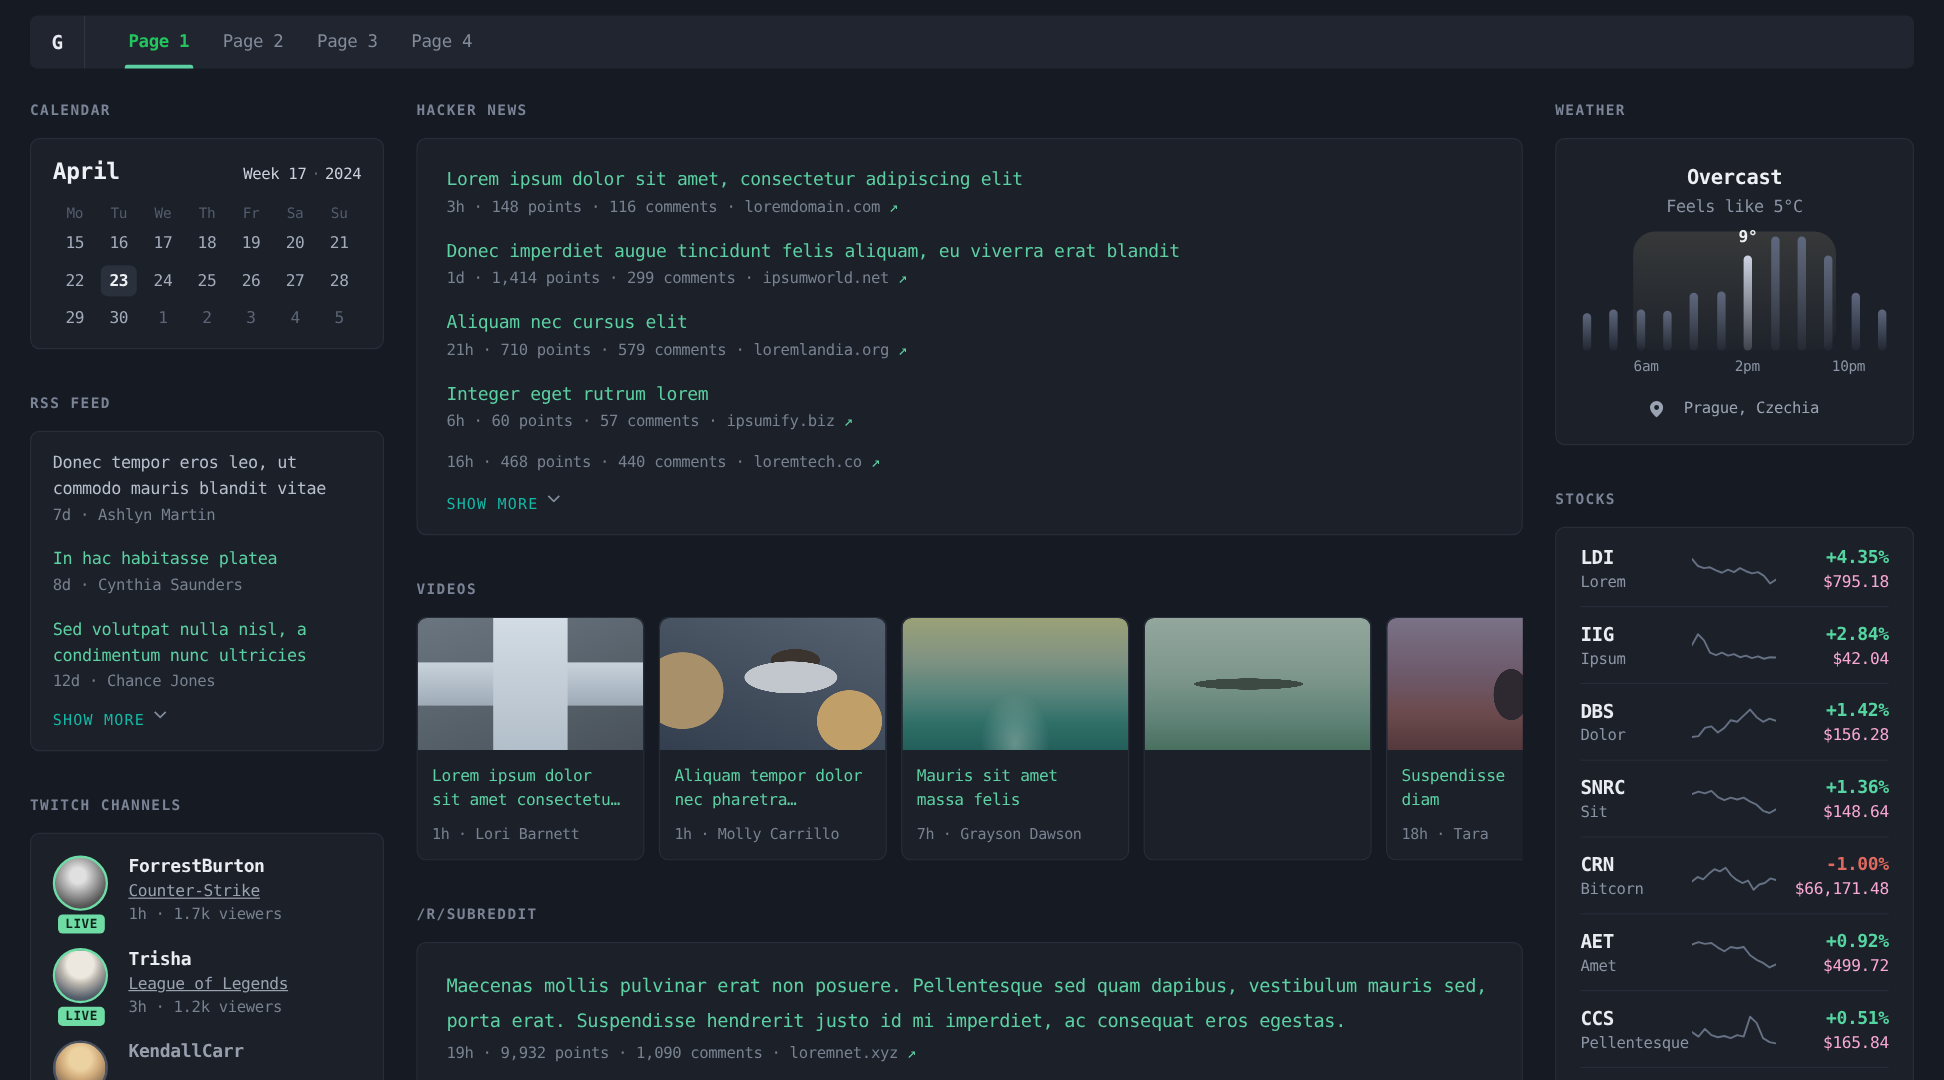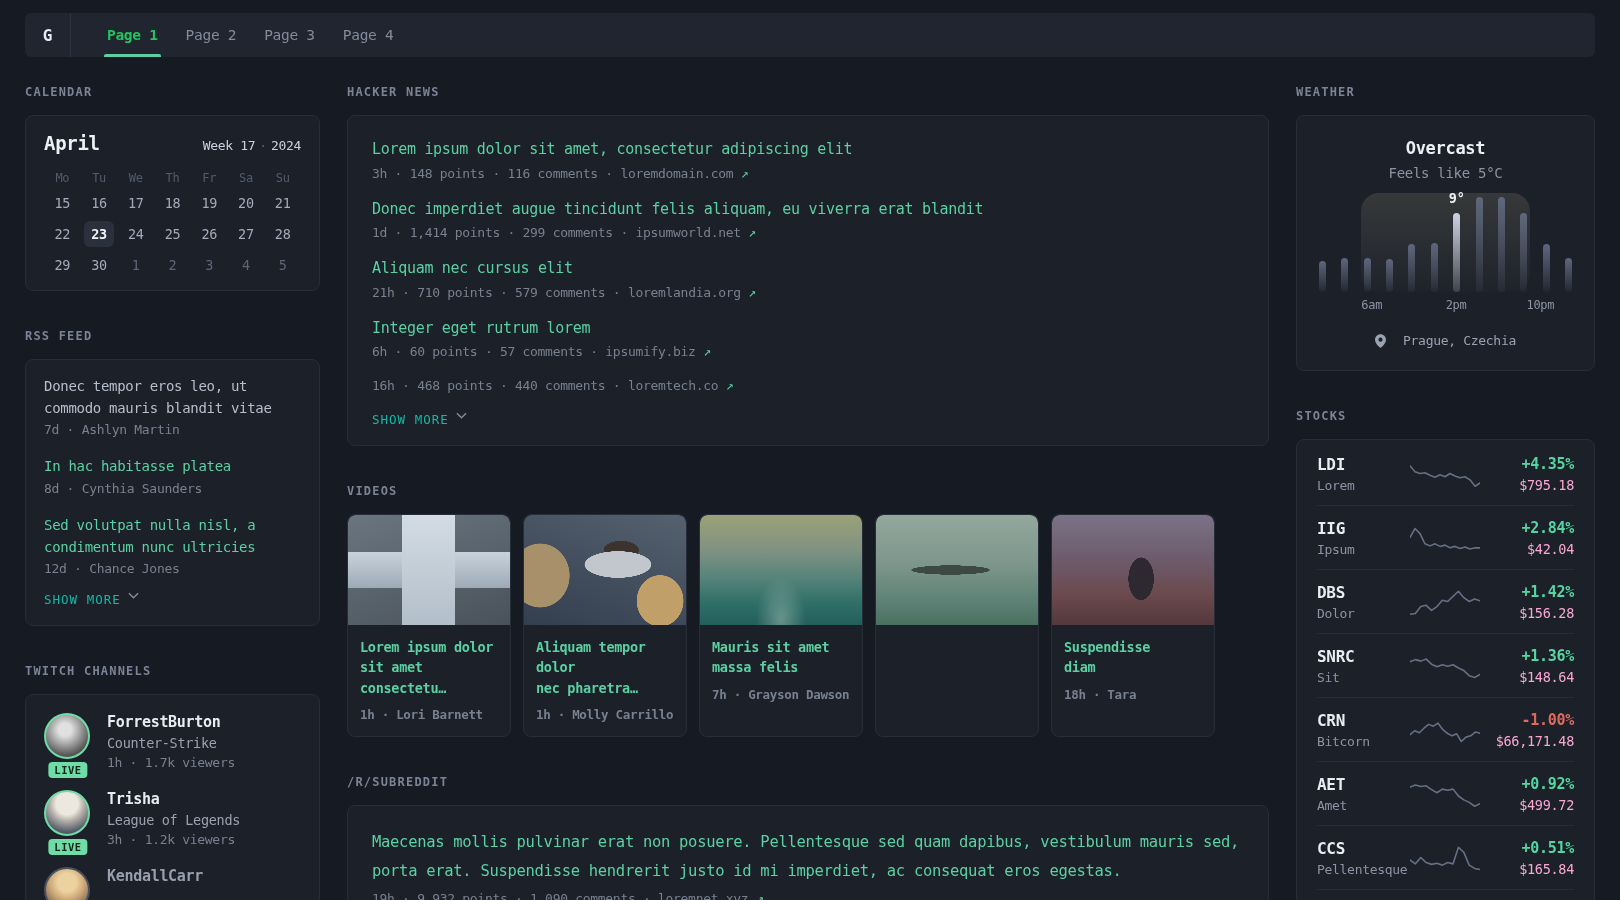--- a/index.html
+++ b/index.html
@@ -69,36 +69,36 @@
   .tw-row:not(.live) .tw-avatar { border-color:#4a5260; }
   .live-badge { position:absolute; left:50%; transform:translateX(-50%); bottom:-8px;
                 background:var(--live); color:#0f241a; font-size:10.5px; font-weight:bold;
                 padding:2px 6px; border-radius:4px; letter-spacing:0.5px; }
   .tw-row:not(.live) .live-badge { display:none; }
   .av-forrest { background:radial-gradient(circle at 45% 35%, #e0e0e0 0 18%, #a8a8a8 40%, #5a5a5a 70%, #2e2e2e 100%); }
   .av-trisha  { background:radial-gradient(circle at 50% 28%, #ece8e0 0 30%, #b9b4ac 45%, #56606c 75%, #333c48 100%); }
   .av-kendall { background:radial-gradient(circle at 50% 32%, #ecd2a0 0 26%, #cfa878 48%, #7d6a56 78%, #4a4038 100%); }
   .tw-name { font-size:15px; font-weight:bold; color:#e9ecf1; }
   .tw-row:not(.live) .tw-name { color:#98a0ae; }
-  .tw-game { font-size:13.5px; color:#9aa2b0; margin-top:4px; }
+  .tw-game { font-size:13.5px; color:#9aa2b0; margin-top:4px;text-decoration:underline; }
   .tw-meta { font-size:13px; color:#78818f; margin-top:4px; }
 
   
   .hn-card { padding:24px 24px 18px; }
   .hn-item { margin-bottom:19px; }
   .hn-title { font-size:15px; color:var(--accent); cursor:pointer; line-height:1.3; }
   .hn-meta { font-size:13px; color:#78818f; margin-top:6px; }
   .sub-card { padding:22px 24px; }
   .sub-title { font-size:15.5px; color:var(--accent); line-height:1.9; cursor:pointer; white-space:pre-line; }
   .sub-meta { font-size:13px; color:#78818f; margin-top:4px; }
 
   
   .vid-row { display:flex; gap:12px; overflow:hidden; }
-  .vid-card { width:164px; flex:none; background:#1b2029; border:1px solid #272e3a;
-              border-radius:8px; overflow:hidden; cursor:pointer;font-weight:bold; }
+  .vid-card { width:190px; flex:none; background:#1b2029; border:1px solid #272e3a;
+              border-radius:8px; overflow:hidden; cursor:pointer; }
   .vid-thumb { height:110px; border-radius:8px 8px 0 0; }
   .vid-body { padding:12px 12px 14px; }
   .vid-title { font-size:13.5px; line-height:1.5; min-height:41px; color:var(--accent); white-space:pre-line; }
   .vid-meta { font-size:12.5px; color:#78818f; margin-top:9px; }
   .thumb-pillars { background:
       linear-gradient(180deg,#d3dce4,#b2bec9) center/33% 100% no-repeat,
       linear-gradient(180deg,#c8d2db,#9daab6) center/100% 33% no-repeat,
       linear-gradient(160deg,#6a7580,#49525a); }
   .thumb-camera { background:
       radial-gradient(ellipse 34% 20% at 58% 45%, #c2c7cd 0 60%, rgba(0,0,0,0) 61%),

